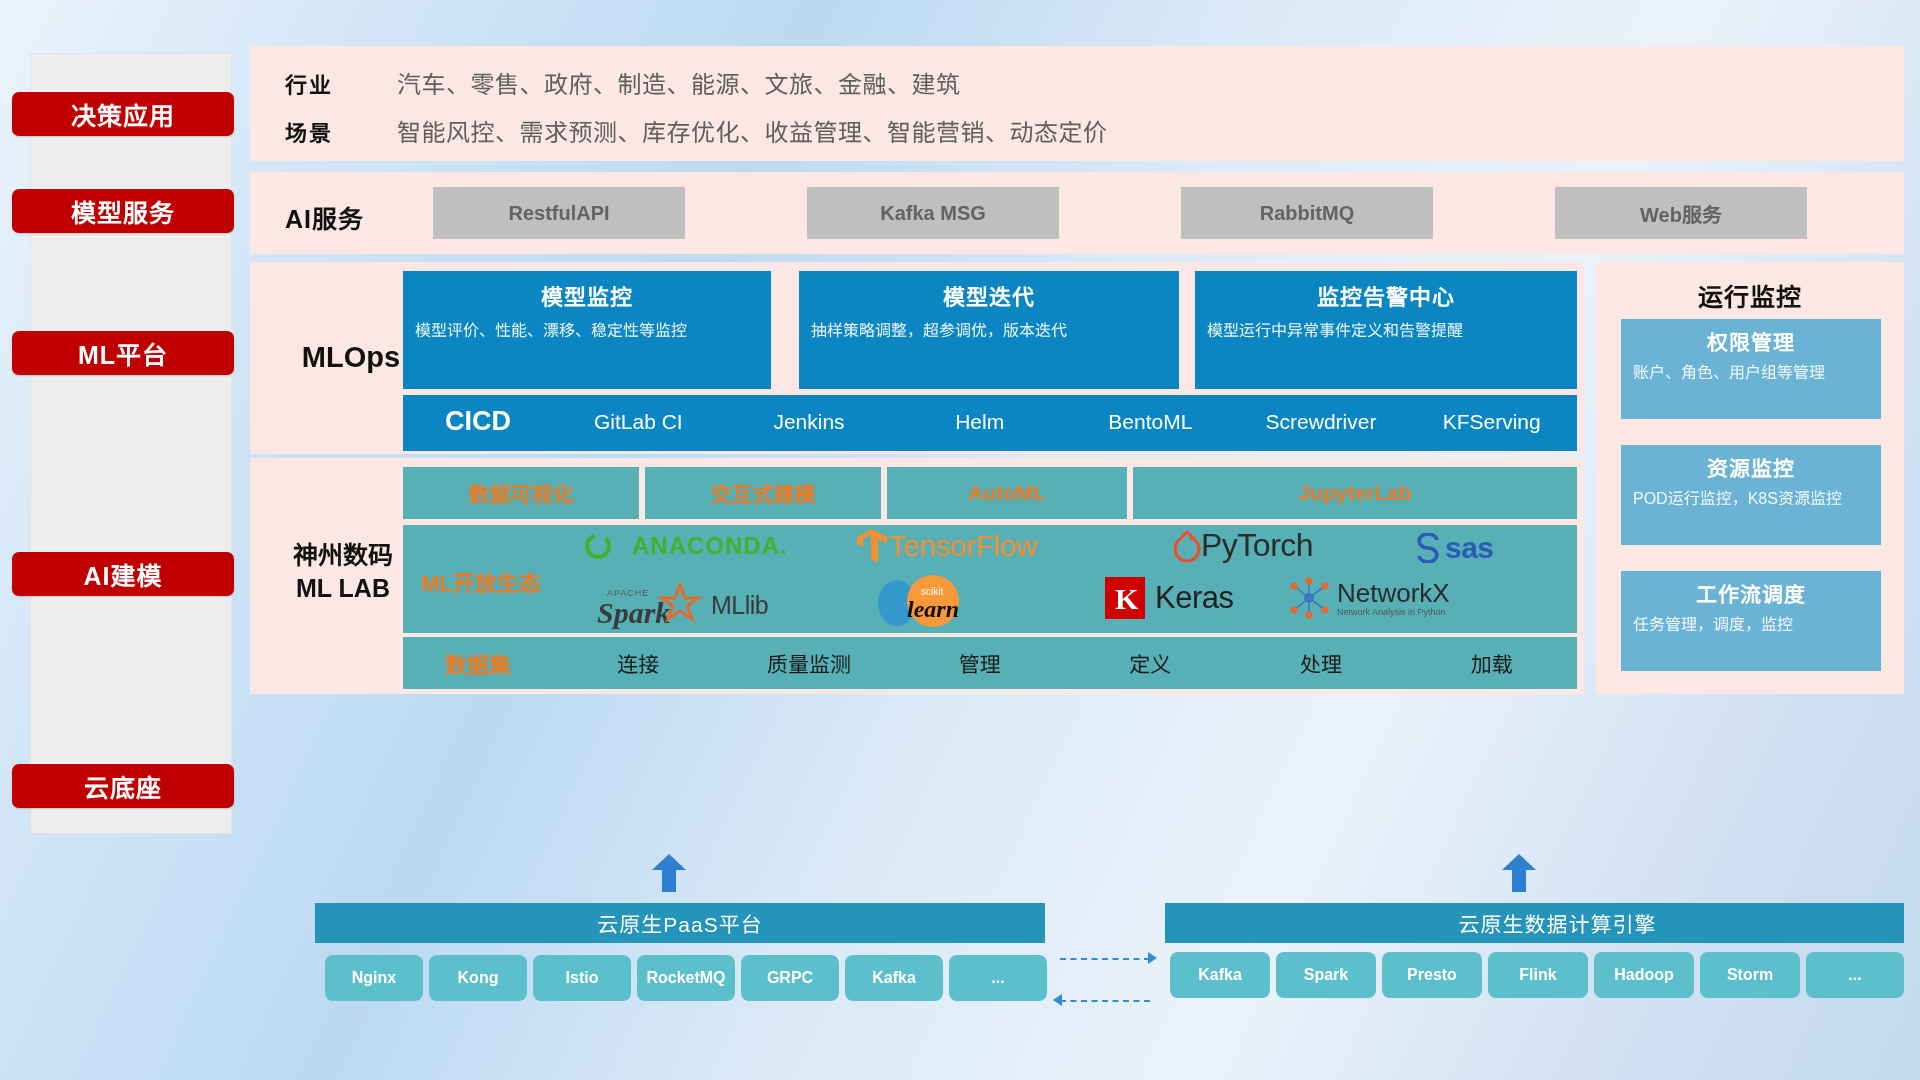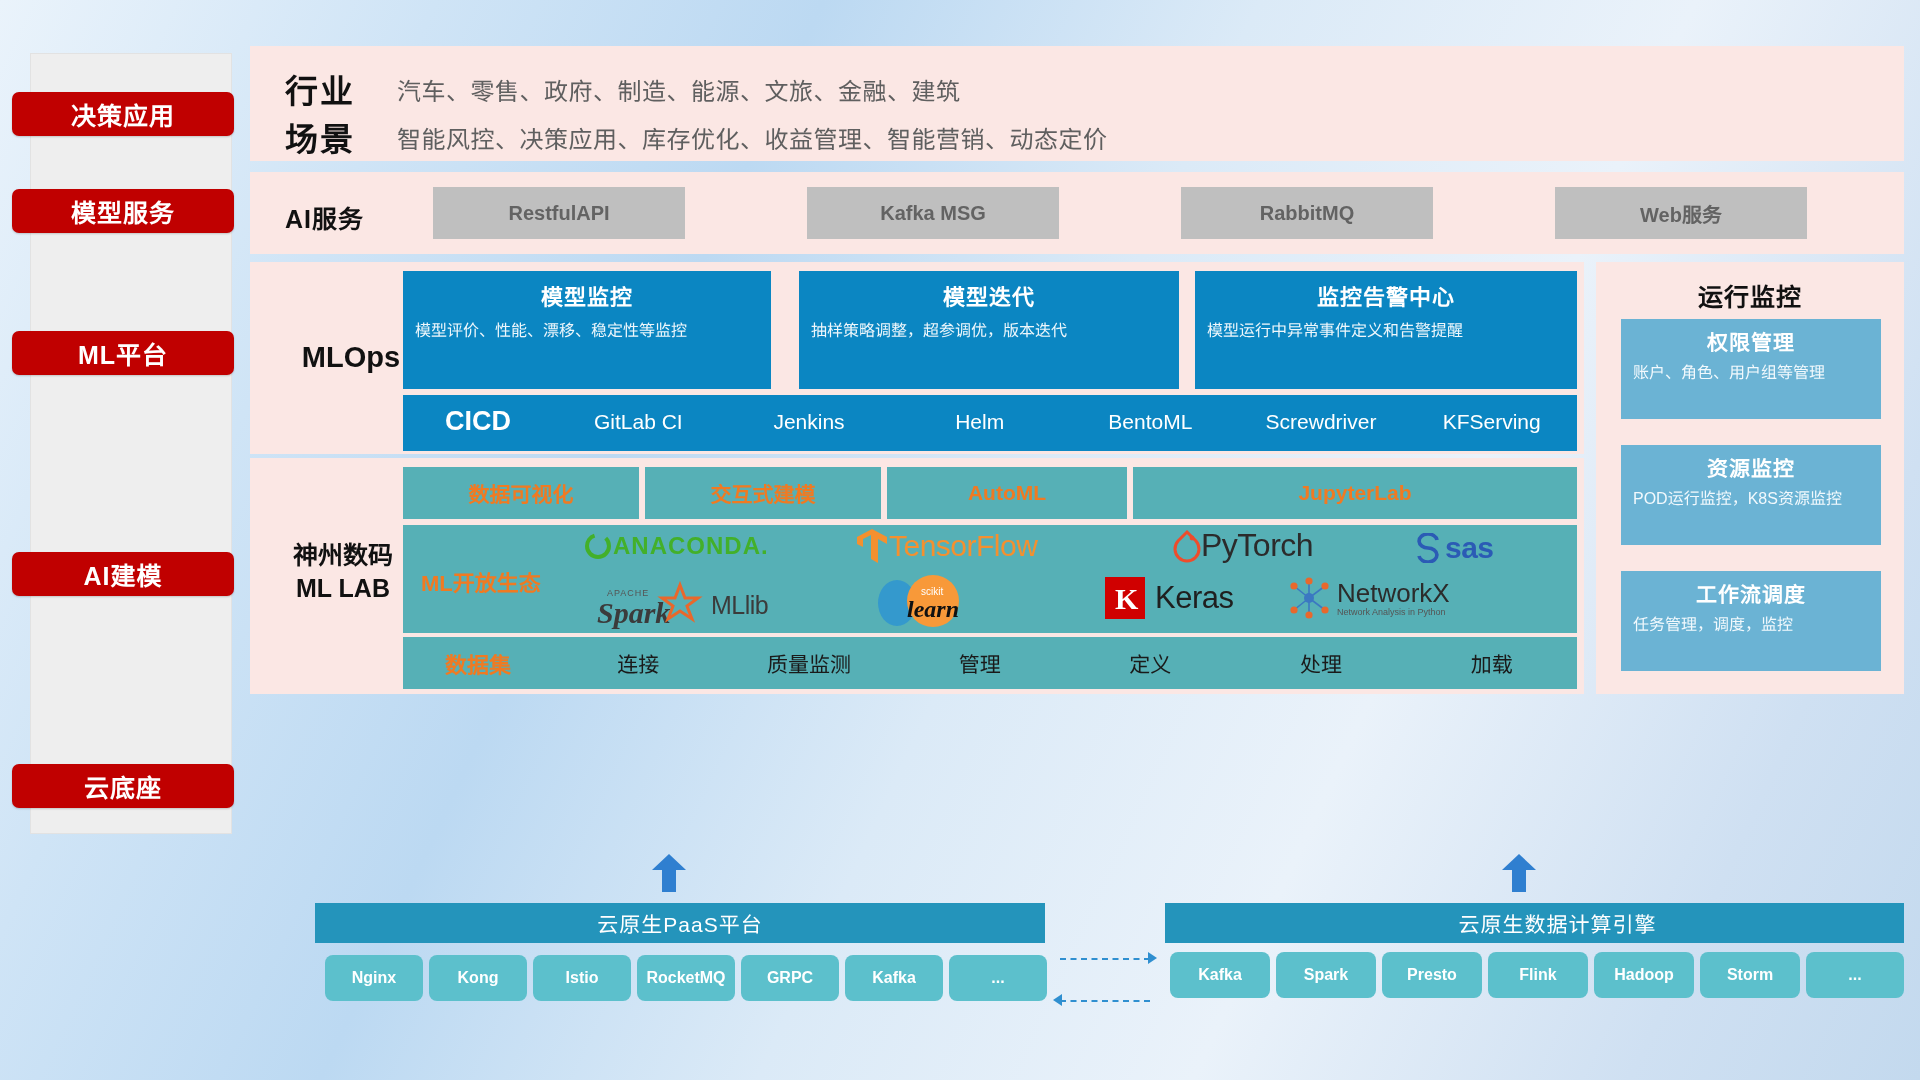--- a/index.html
+++ b/index.html
@@ -34,21 +34,21 @@
   .panel {
     position: absolute;
     background: #fbe7e4;
     border: 1px solid #fbe7e4;
   }
 
   
   #panel-apps { left: 250px; top: 46px; width: 1654px; height: 115px; }
   .app-line { position: absolute; display: flex; align-items: center; }
   .app-key {
-    width: 112px; font-size: 33px; font-weight: bold; color: #111;
+    width: 112px; font-size: 22px; font-weight: bold; color: #111;
     letter-spacing: 2px; text-align: left;
   }
   .app-val { font-size: 24px; color: #5f5f5f; letter-spacing: .5px; }
 
   
   #panel-aisvc { left: 250px; top: 172px; width: 1654px; height: 82px; padding-left: 36px; }
   #aisvc-label {
     position: absolute; left: 34px; top: 26px;
     font-size: 25px; font-weight: bold; color: #111; letter-spacing: 1px;
   }
@@ -197,21 +197,21 @@
     <span>云底座</span>
   </div>
 
 <div class="panel" id="panel-apps">
   <div class="app-line" style="left:34px; top:18px;">
     <span class="app-key">行业</span>
     <span class="app-val">汽车、零售、政府、制造、能源、文旅、金融、建筑</span>
   </div>
   <div class="app-line" style="left:34px; top:66px;">
     <span class="app-key">场景</span>
-    <span class="app-val">智能风控、决策应用、库存优化、收益管理、智能营销、动态定价</span>
+    <span class="app-val">智能风控、需求预测、库存优化、收益管理、智能营销、动态定价</span>
   </div>
 </div>
 
 <div class="panel" id="panel-aisvc">
   <div id="aisvc-label">AI服务</div>
   <div class="svc-chip" style="left:182px; width:252px;">RestfulAPI</div>
   <div class="svc-chip" style="left:556px; width:252px;">Kafka MSG</div>
   <div class="svc-chip" style="left:930px; width:252px;">RabbitMQ</div>
   <div class="svc-chip" style="left:1304px; width:252px;">Web服务</div>
 </div>
@@ -250,21 +250,21 @@
   </div>
 
   <div class="lab-tab" style="left:152px; width:236px;">数据可视化</div>
   <div class="lab-tab" style="left:394px; width:236px;">交互式建模</div>
   <div class="lab-tab" style="left:636px; width:240px;">AutoML</div>
   <div class="lab-tab" style="left:882px; width:444px;">JupyterLab</div>
 
   <div id="eco-band">
     <div id="eco-title">ML开放生态</div>
 
-    <div class="logo" style="left:180px; top:6px;">
+    <div class="logo" style="left:180px; top:6px;gap:19px;">
       <svg width="30" height="30" viewBox="0 0 30 30" aria-hidden="true">
         <circle cx="15" cy="15" r="11" fill="none" stroke="#43b02a" stroke-width="4" stroke-dasharray="48 12"></circle>
       </svg>
       <span class="logo-text" style="color:#43b02a; font-weight:bold; font-size:24px; letter-spacing:1px;">ANACONDA.</span>
     </div>
 
     <div class="logo" style="left:452px; top:2px;">
       <svg width="34" height="38" viewBox="0 0 34 38" aria-hidden="true">
         <polygon points="17,2 32,10 32,17 23,12 23,36 16,32 16,8 8,12 8,20 2,17 2,10" fill="#f4902f"></polygon>
       </svg>

